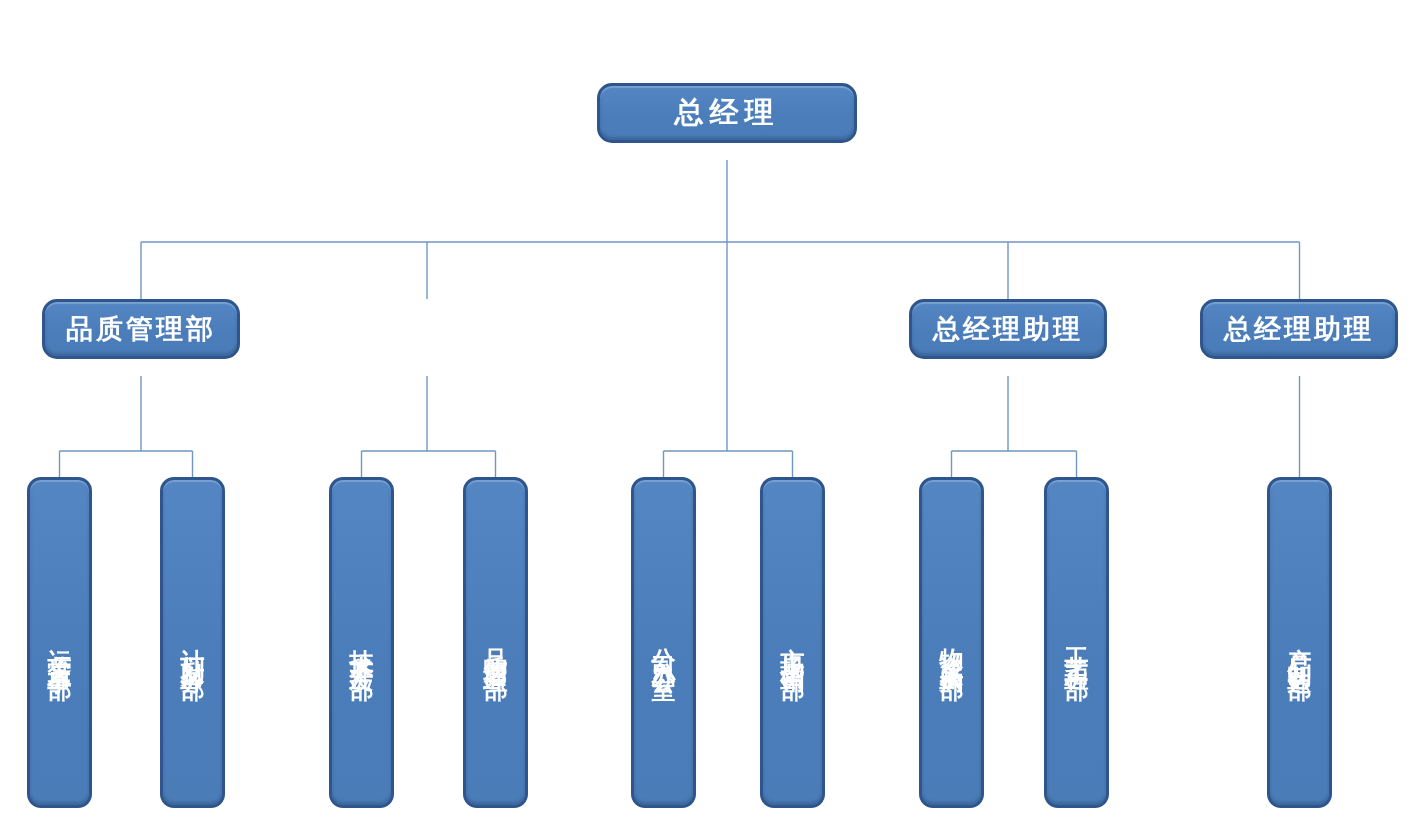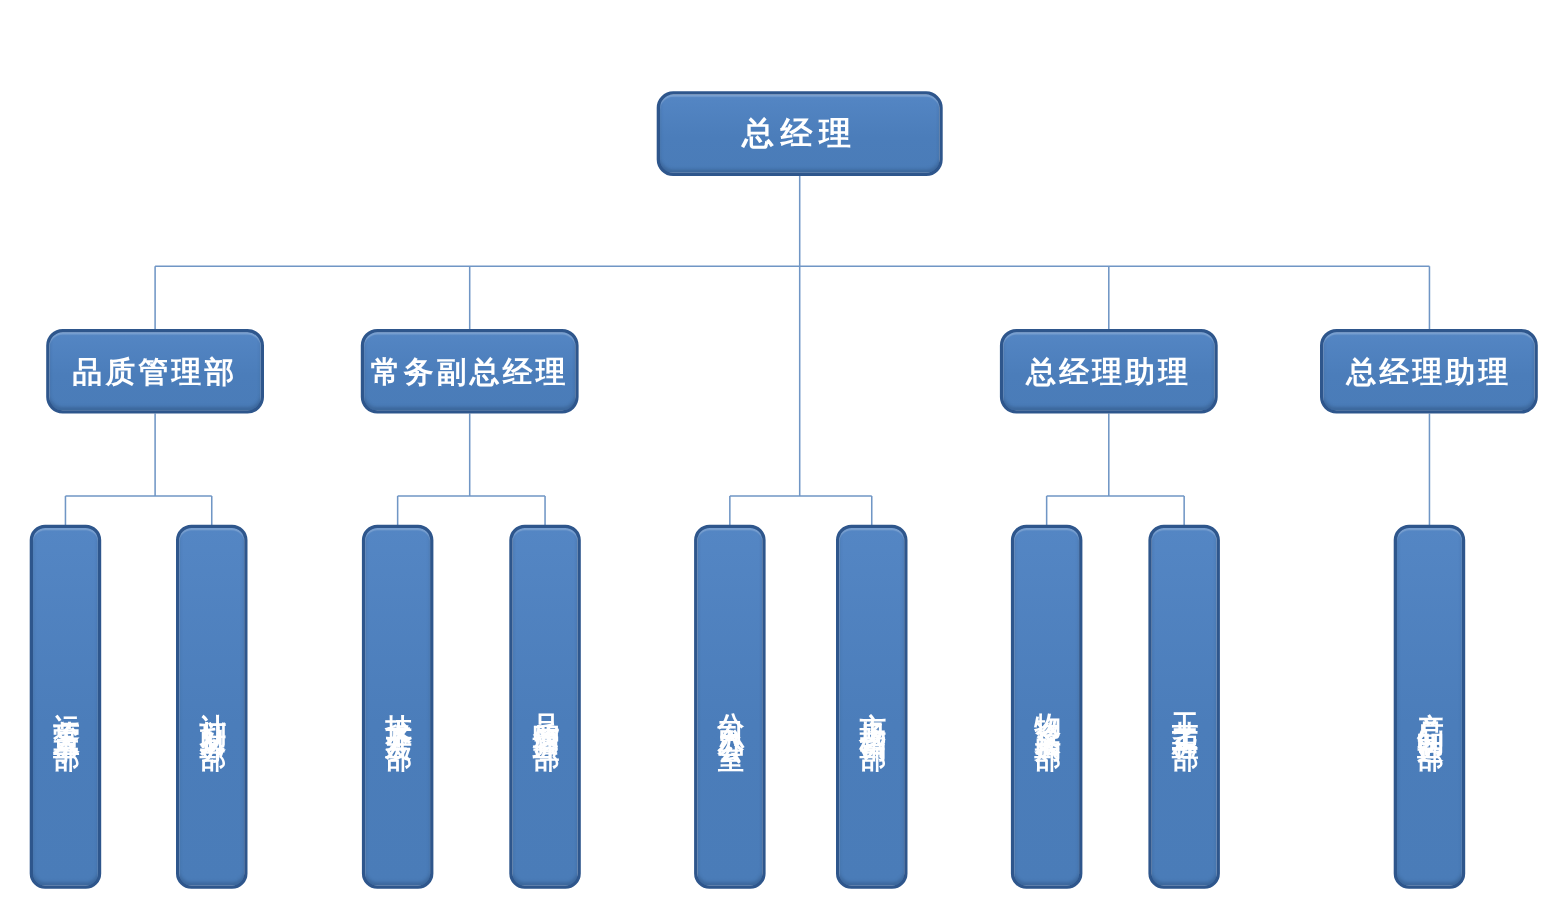--- a/index.html
+++ b/index.html
@@ -36,21 +36,21 @@
     color: #ffffff;
     font-weight: bold;
     display: flex;
     align-items: center;
     justify-content: center;
     text-align: center;
     box-shadow: inset 0 2px 1px rgba(255,255,255,0.22), inset 0 -3px 3px rgba(26,49,82,0.28);
   }
   
   .h-node {
-    height: 77px;
+    height: 60px;
     font-size: 27px;
     letter-spacing: 3px;
   }
   .root-node {
     left: 597px; top: 83px; width: 260px;
     font-size: 29px;
     letter-spacing: 6px;
   }
   .n-finance   { left: 42px;   top: 299px; width: 198px; }
   .n-deputy    { left: 328px;  top: 299px; width: 198px; }
@@ -95,23 +95,20 @@
     <path d="M1299.5 376 L1299.5 478"></path>
   </svg>
 
   <div class="node h-node root-node">
     <span>总经理</span>
   </div>
 
   <div class="node h-node n-finance">
     <span>品质管理部</span>
   </div>
-  <div class="node h-node n-deputy">
-    <span>常务副总经理</span>
-  </div>
   <div class="node h-node n-assist1">
     <span>总经理助理</span>
   </div>
   <div class="node h-node n-assist2">
     <span>总经理助理</span>
   </div>
 
   <div class="node v-node n-d0">
     <span class="v-label">运营人事部</span>
   </div>

